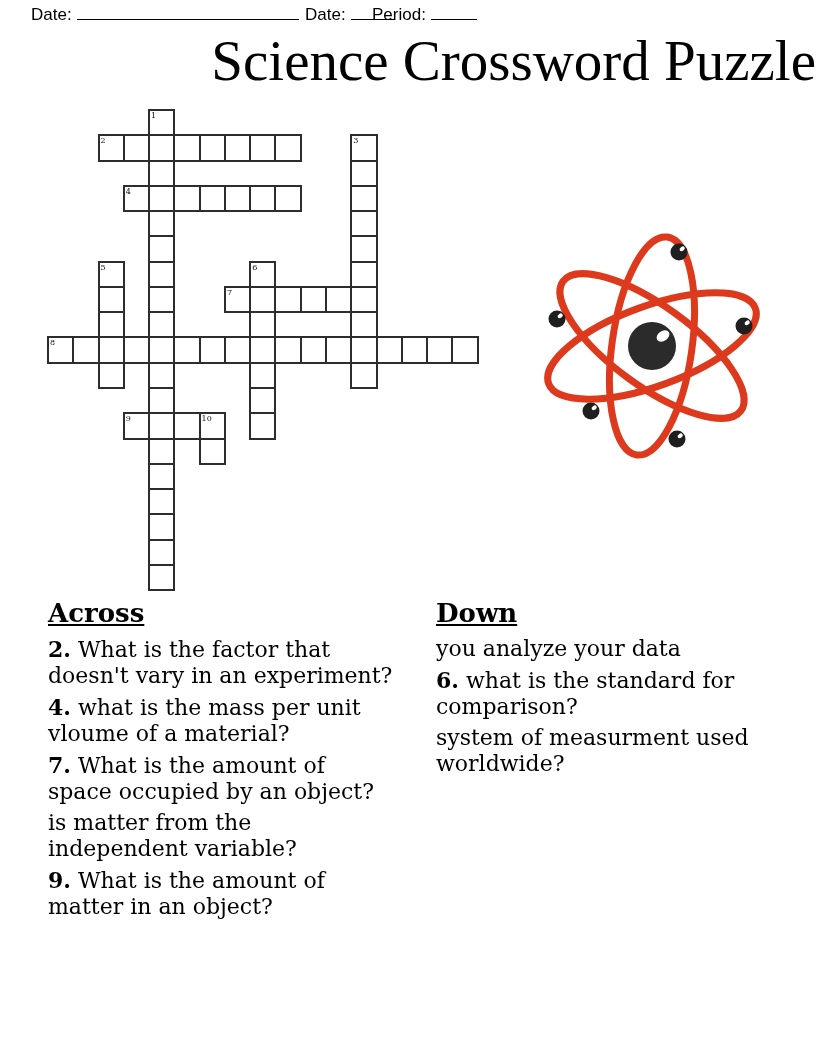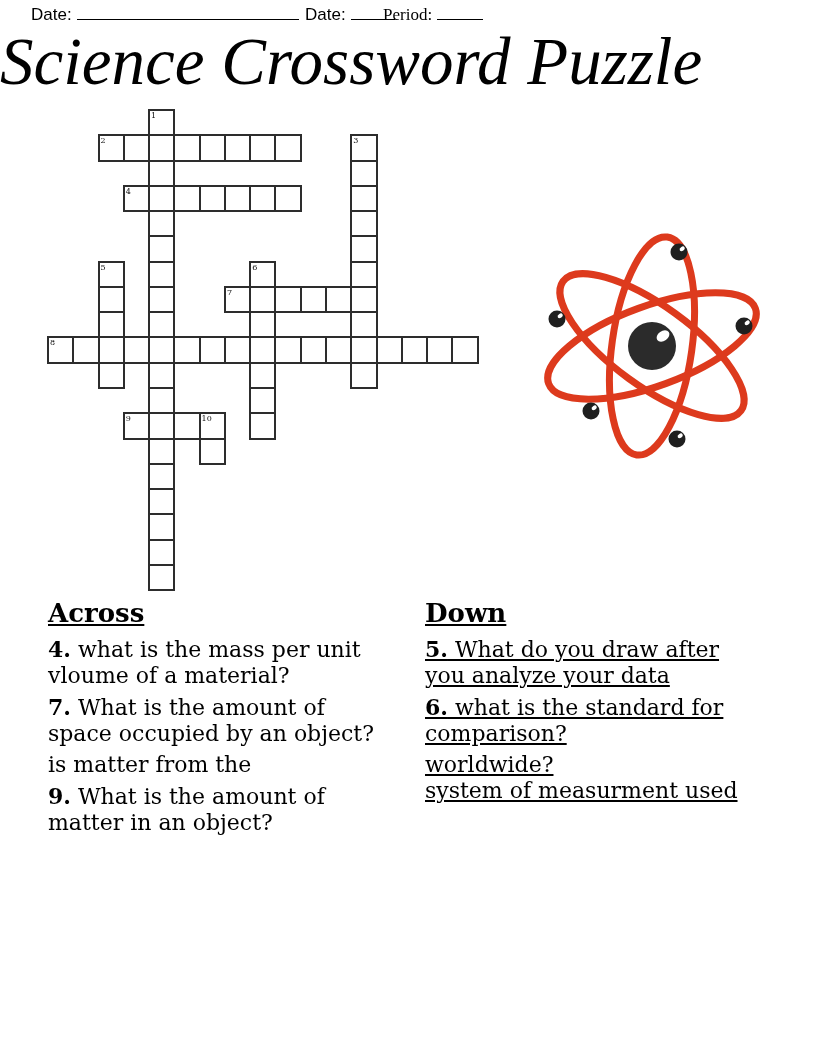--- a/index.html
+++ b/index.html
@@ -5,22 +5,22 @@
   html,body { margin:0; padding:0; background:#fff; }
   .page {
     position:relative; width:816px; height:1056px; background:#ffffff;
     font-family:"Liberation Sans", sans-serif; color:#000; overflow:hidden;
   }
   
   .hdr-group { position:absolute; top:4px; font-size:17px; line-height:20px; white-space:nowrap; }
   .blank { display:inline-block; border-bottom:1.7px solid #000; height:15px; vertical-align:baseline; margin-left:5px; }
   
   .title {
-    position:absolute; top:32px; left:0; width:100%; text-align:left;
-    font-family:"Liberation Serif", serif; font-size:67px; line-height:58px; font-weight:normal;font-style:italic;
+    position:absolute; top:32px; left:0; width:100%; text-align:right;
+    font-family:"Liberation Serif", serif; font-size:57px; line-height:58px; font-weight:normal;
   }
   
   .grid { position:absolute; }
   .cell { position:absolute; box-sizing:border-box; border:2px solid #2d2d2d; background:#ffffff; }
   .cellnum {
     position:absolute; z-index:3; font-family:"DejaVu Serif", serif;
     font-size:8px; line-height:8px; color:#111;
   }
   
   .clues-col { position:absolute; top:598px; }
@@ -38,21 +38,21 @@
 <body>
 
 <div class="page">
 
   <div class="hdr-group" style="left:31px;">
     <span>Date:</span><span class="blank" style="width:222px;"></span>
   </div>
   <div class="hdr-group" style="left:305px;">
     <span>Date:</span><span class="blank" style="width:44px;"></span>
   </div>
-  <div class="hdr-group" style="left:383px;font-family:Liberation Serif, serif;">
+  <div class="hdr-group" style="left:372px;">
     <span>Period:</span><span class="blank" style="width:46px;"></span>
   </div>
 
   <div class="title">Science Crossword Puzzle</div>
 
   <div id="grid" class="grid" style="left: 48px; top: 110px;">
       <div class="cell" style="left: 100.08px; top: -1px; width: 27.27px; height: 27.27px; border-color: rgb(45, 45, 45);"></div>
       <div class="cell" style="left: 100.08px; top: 24.27px; width: 27.27px; height: 27.27px; border-color: rgb(45, 45, 45);"></div>
       <div class="cell" style="left: 100.08px; top: 49.54px; width: 27.27px; height: 27.27px; border-color: rgb(45, 45, 45);"></div>
       <div class="cell" style="left: 100.08px; top: 74.81px; width: 27.27px; height: 27.27px; border-color: rgb(45, 45, 45);"></div>
@@ -154,47 +154,51 @@
         <circle cx="51" cy="187" r="8.5" fill="#1F1F1F"></circle>
         <ellipse cx="54.2" cy="183.8" rx="2.8" ry="2" fill="#FFFFFF" transform="rotate(-35 54.2 183.8)"></ellipse>
         <circle cx="137" cy="215" r="8.5" fill="#1F1F1F"></circle>
         <ellipse cx="140.2" cy="211.8" rx="2.8" ry="2" fill="#FFFFFF" transform="rotate(-35 140.2 211.8)"></ellipse>
       </svg></div>
 
   <div class="clues-col" style="left:48px; width:370px;">
     <div class="clues-heading">Across</div>
     <div id="across-list">
         <div class="clue">
+          <div class="clue-line"><b>2.</b> What is the factor that</div>
+          <div class="clue-line">doesn't vary in an experiment?</div>
+        </div>
+        <div class="clue">
           <div class="clue-line"><b>4.</b> what is the mass per unit</div>
           <div class="clue-line">vloume of a material?</div>
         </div>
         <div class="clue">
           <div class="clue-line"><b>7.</b> What is the amount of</div>
           <div class="clue-line">space occupied by an object?</div>
         </div>
         <div class="clue">
           <div class="clue-line">is matter from the</div>
+          <div class="clue-line">independent variable?</div>
         </div>
         <div class="clue">
           <div class="clue-line"><b>9.</b> What is the amount of</div>
           <div class="clue-line">matter in an object?</div>
         </div>
       </div>
   </div>
-  <div class="clues-col" style="left:425px; width:350px;text-decoration:underline;">
+  <div class="clues-col" style="left:436px; width:350px;">
     <div class="clues-heading">Down</div>
     <div id="down-list">
         <div class="clue">
-          <div class="clue-line"><b>5.</b> What do you draw after</div>
           <div class="clue-line">you analyze your data</div>
         </div>
         <div class="clue">
           <div class="clue-line"><b>6.</b> what is the standard for</div>
           <div class="clue-line">comparison?</div>
         </div>
         <div class="clue">
+          <div class="clue-line">system of measurment used</div>
           <div class="clue-line">worldwide?</div>
-          <div class="clue-line">system of measurment used</div>
         </div>
       </div>
   </div>
 
 </div>
 
 </body></html>

